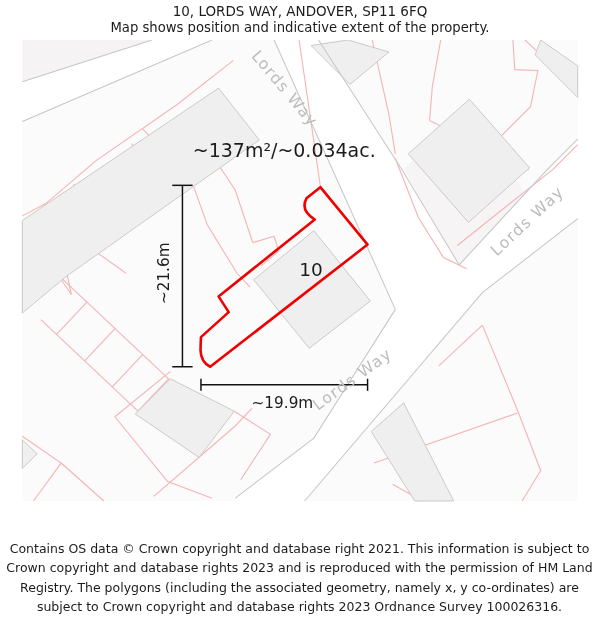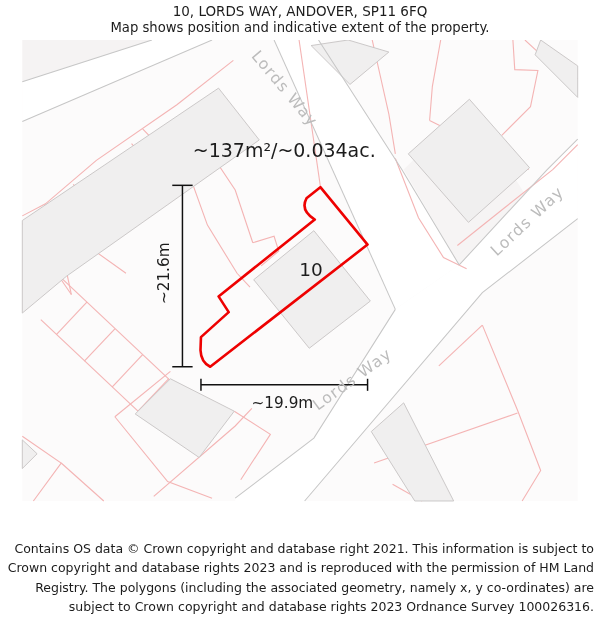--- a/index.html
+++ b/index.html
@@ -8,21 +8,21 @@
     background:#ffffff;
     font-family:"DejaVu Sans", sans-serif;
     color:#1c1c1c;
   }
   .hdr{position:absolute;left:0;width:600px;text-align:center;}
   .hdr.t1{top:3px;font-size:13.5px;}
   .hdr.t2{top:20px;font-size:13.2px;text-align:center;}
   .map-wrap{position:absolute;top:40px;left:0;width:600px;height:498px;}
   .ftr{
     position:absolute;top:539px;left:5px;width:589px;
-    font-size:12.5px;line-height:19.3px;text-align:right;
+    font-size:12.5px;line-height:19.3px;text-align:center;
   }
   svg text{font-family:"DejaVu Sans", sans-serif;fill:#1c1c1c;}
   .roadlbl{fill:#bcbcbc;font-size:17px;letter-spacing:1.5px;}
   .dimlbl{font-size:16.5px;}
   .arealbl{font-size:20.5px;}
   .plotlbl{font-size:20px;}
 </style>
 </head>
 <body>
 

